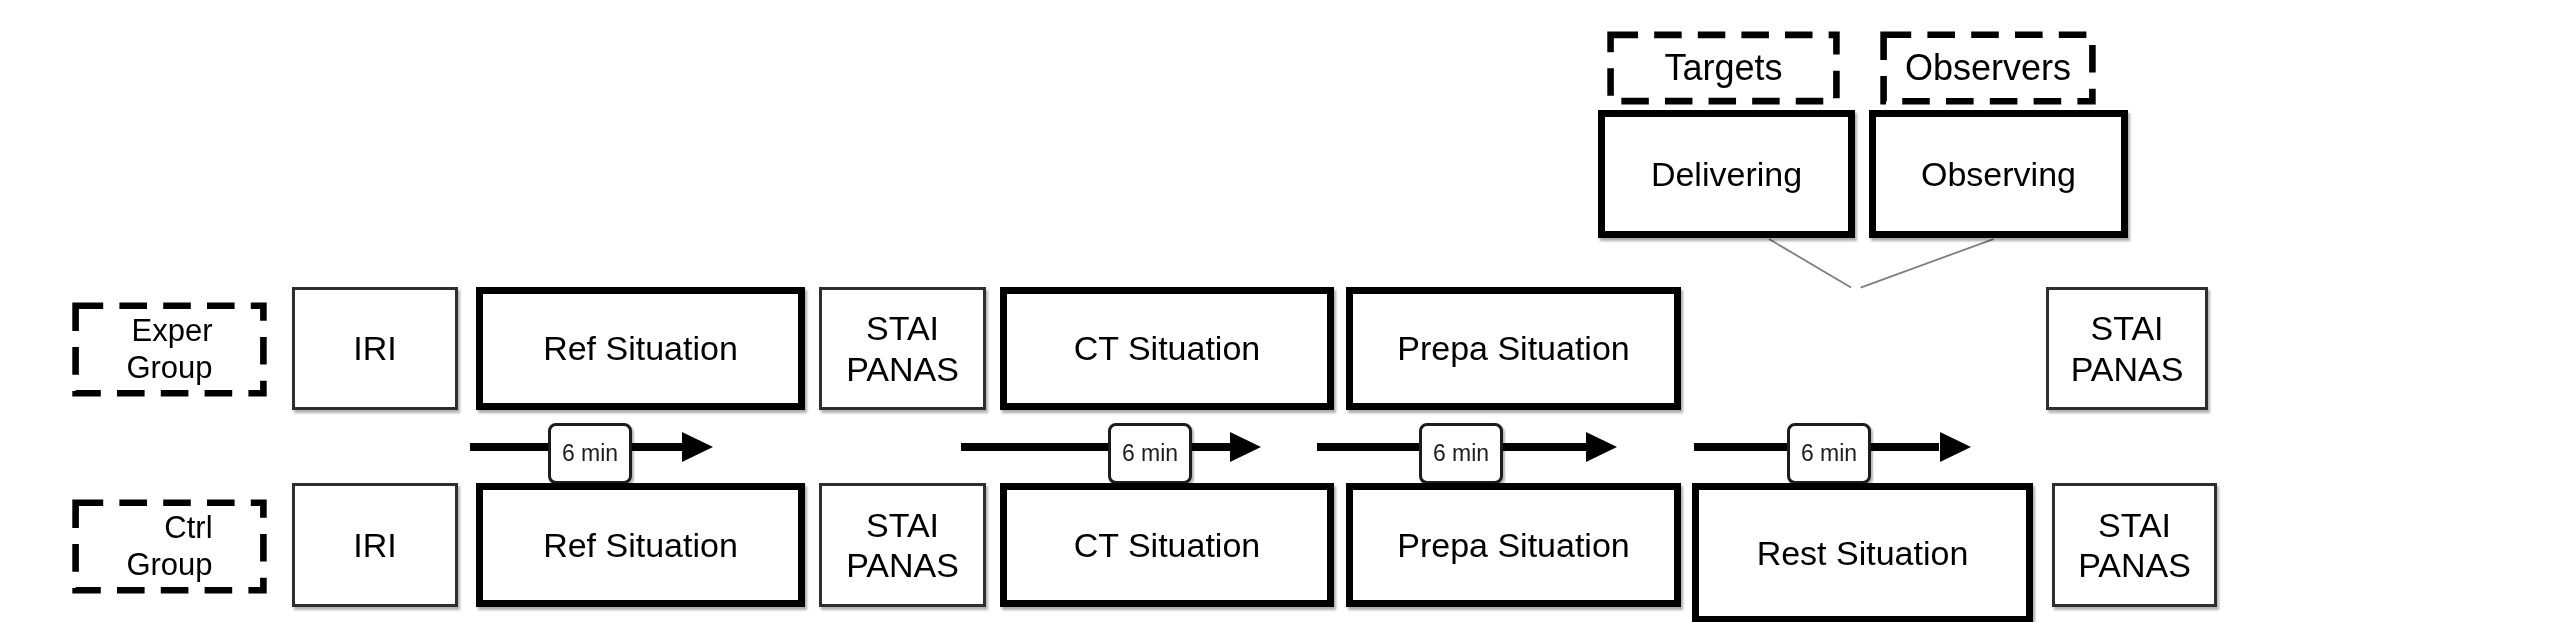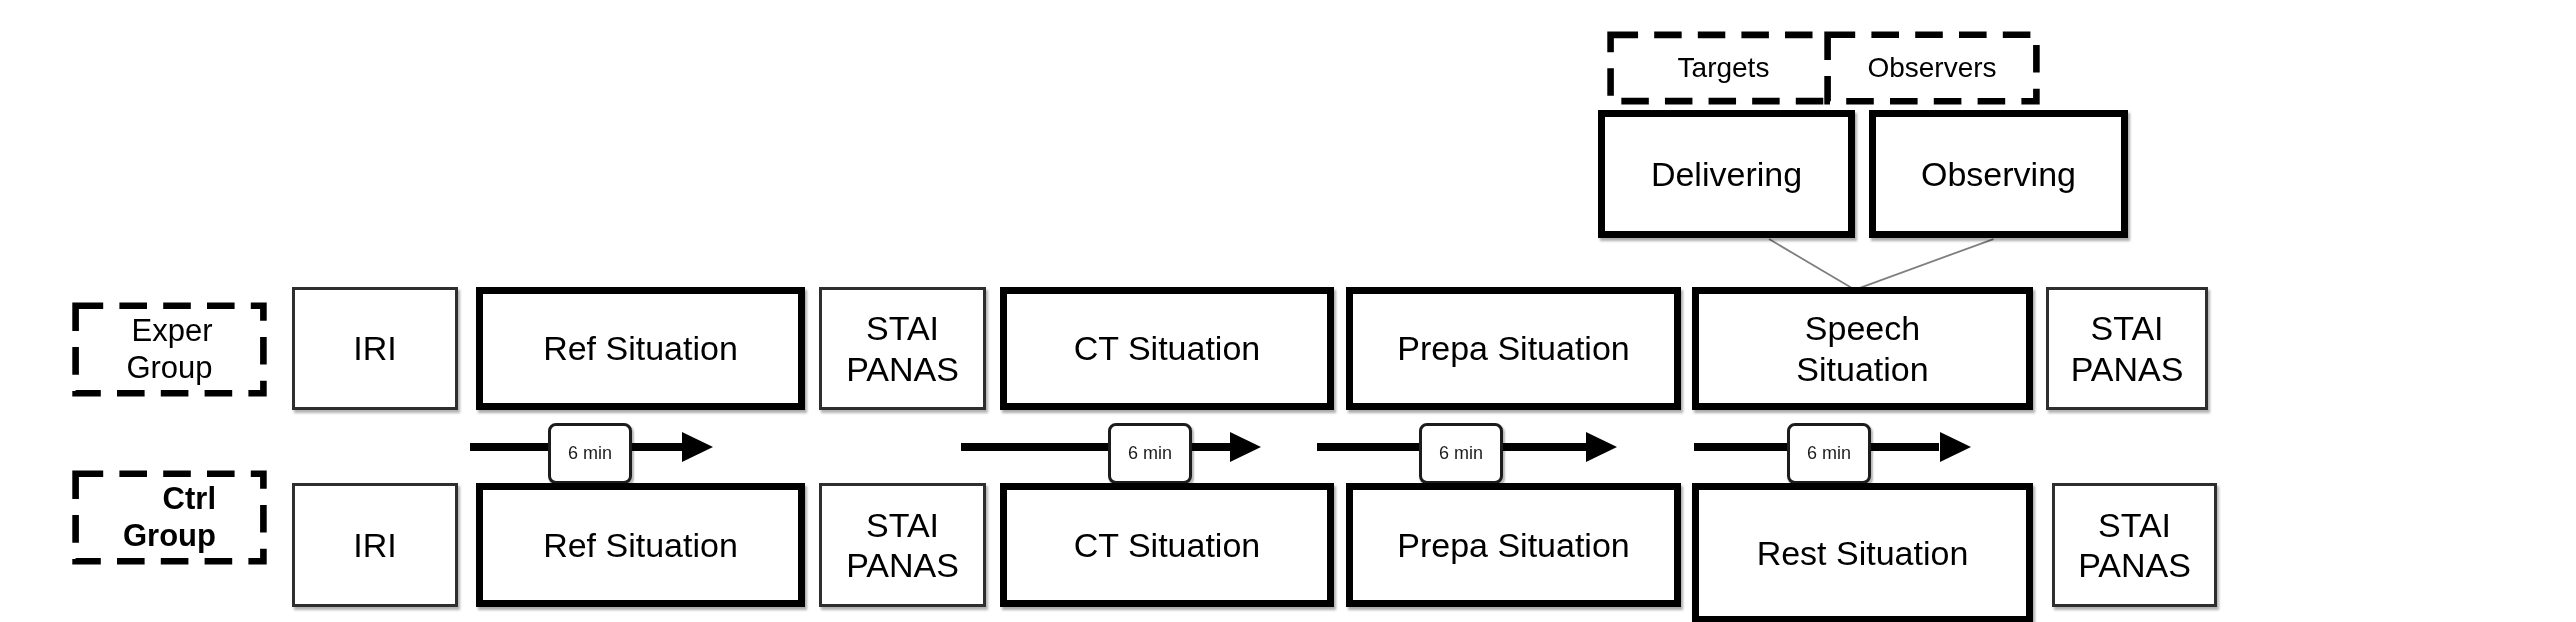--- a/index.html
+++ b/index.html
@@ -30,21 +30,21 @@
     line-height: 1.18;
     font-size: 34px;
     color: #000;
   }
   .bold  { border: 7.8px solid #000000; box-shadow: 1.8px 3px 2.4px rgba(0,0,0,0.33); }
   .thin  { border: 3px  solid #2e2e2e; box-shadow: 1.8px 3px 2.4px rgba(0,0,0,0.30); }
   .dashedbox { background: #ffffff; }
   .dashedbox svg { position: absolute; inset: 0; }
   .dashedbox .lbl { position: relative; z-index: 1; }
   .group-lbl { font-size: 31px; text-align: right; }
-  .legend-lbl { font-size: 28px; }
+  .legend-lbl { font-size: 36px; }
 
   
   .shaft {
     position: absolute;
     top: 443px;
     height: 7.8px;
     background: #000;
   }
   .arrowhead {
     position: absolute;
@@ -59,21 +59,21 @@
     top: 423px;
     width: 84px;
     height: 61px;
     background: #fff;
     border: 3px solid #1c1c1c;
     border-radius: 8px;
     box-sizing: border-box;
     display: flex;
     align-items: center;
     justify-content: center;
-    font-size: 18px;
+    font-size: 23px;
     color: #1c1c1c;
     box-shadow: 1.2px 2.4px 1.8px rgba(0,0,0,0.28);
   }
   #connectors {
     position: absolute;
     left: 0; top: 0;
     width: 2576px; height: 623px;
     pointer-events: none;
   }
 </style>
@@ -86,21 +86,21 @@
     <line x1="2955" y1="399" x2="3092" y2="480" stroke="#7f7f7f" stroke-width="3"></line>
     <line x1="3330" y1="399" x2="3108" y2="480" stroke="#7f7f7f" stroke-width="3"></line>
   </svg>
 
   <div class="box dashedbox" style="left:1607px; top:31px; width:233px; height:74px;">
     <svg width="233" height="74" viewBox="0 0 390 123">
       <rect x="6" y="6" width="378" height="111" fill="none" stroke="#000" stroke-width="11" stroke-dasharray="46 27"></rect>
     </svg>
     <span class="lbl legend-lbl">Targets</span>
   </div>
-  <div class="box dashedbox" style="left:1824px; top:31px; width:216px; height:74px;align-items:center;">
+  <div class="box dashedbox" style="left:1880px; top:31px; width:216px; height:74px;align-items:center;">
     <svg width="216" height="74" viewBox="0 0 360 123">
       <rect x="6" y="6" width="348" height="111" fill="none" stroke="#000" stroke-width="11" stroke-dasharray="46 27"></rect>
     </svg>
     <span class="lbl legend-lbl">Observers</span>
   </div>
 
   <div class="box bold" style="left:1598px; top:110px; width:257px; height:128px;">
     <span>Delivering</span>
   </div>
   <div class="box bold" style="left:1869px; top:110px; width:259px; height:128px;">
@@ -124,24 +124,20 @@
   <div class="box thin" style="left:819px; top:287px; width:167px; height:123px;">
     <span>STAI
 PANAS</span>
   </div>
   <div class="box bold" style="left:1000px; top:287px; width:334px; height:123px;">
     <span>CT Situation</span>
   </div>
   <div class="box bold" style="left:1346px; top:287px; width:335px; height:123px;">
     <span>Prepa Situation</span>
   </div>
-  <div class="box bold" style="left:1692px; top:287px; width:341px; height:123px;">
-    <span>Speech
-Situation</span>
-  </div>
   <div class="box thin" style="left:2046px; top:287px; width:162px; height:123px;">
     <span>STAI
 PANAS</span>
   </div>
 
   <div class="shaft" style="left:470px; width:213px;"></div>
   <div class="arrowhead" style="left:682px;"></div>
   <div class="timebadge" style="left:548px;">6 min</div>
 
   <div class="shaft" style="left:961px; width:269px;"></div>
@@ -149,21 +145,21 @@
   <div class="timebadge" style="left:1108px;">6 min</div>
 
   <div class="shaft" style="left:1317px; width:269px;"></div>
   <div class="arrowhead" style="left:1586px;"></div>
   <div class="timebadge" style="left:1419px;">6 min</div>
 
   <div class="shaft" style="left:1694px; width:245px;"></div>
   <div class="arrowhead" style="left:1940px;"></div>
   <div class="timebadge" style="left:1787px;">6 min</div>
 
-  <div class="box dashedbox" style="left:72px; top:470px; width:195px; height:95px;font-weight:bold;">
+  <div class="box dashedbox" style="left:72px; top:499px; width:195px; height:95px;">
     <svg width="195" height="95" viewBox="0 0 325 158">
       <rect x="6" y="6" width="313" height="146" fill="none" stroke="#000" stroke-width="11" stroke-dasharray="46 27"></rect>
     </svg>
     <span class="lbl group-lbl">Ctrl
 Group</span>
   </div>
 
   <div class="box thin" style="left:292px; top:483px; width:166px; height:124px;">
     <span>IRI</span>
   </div>

